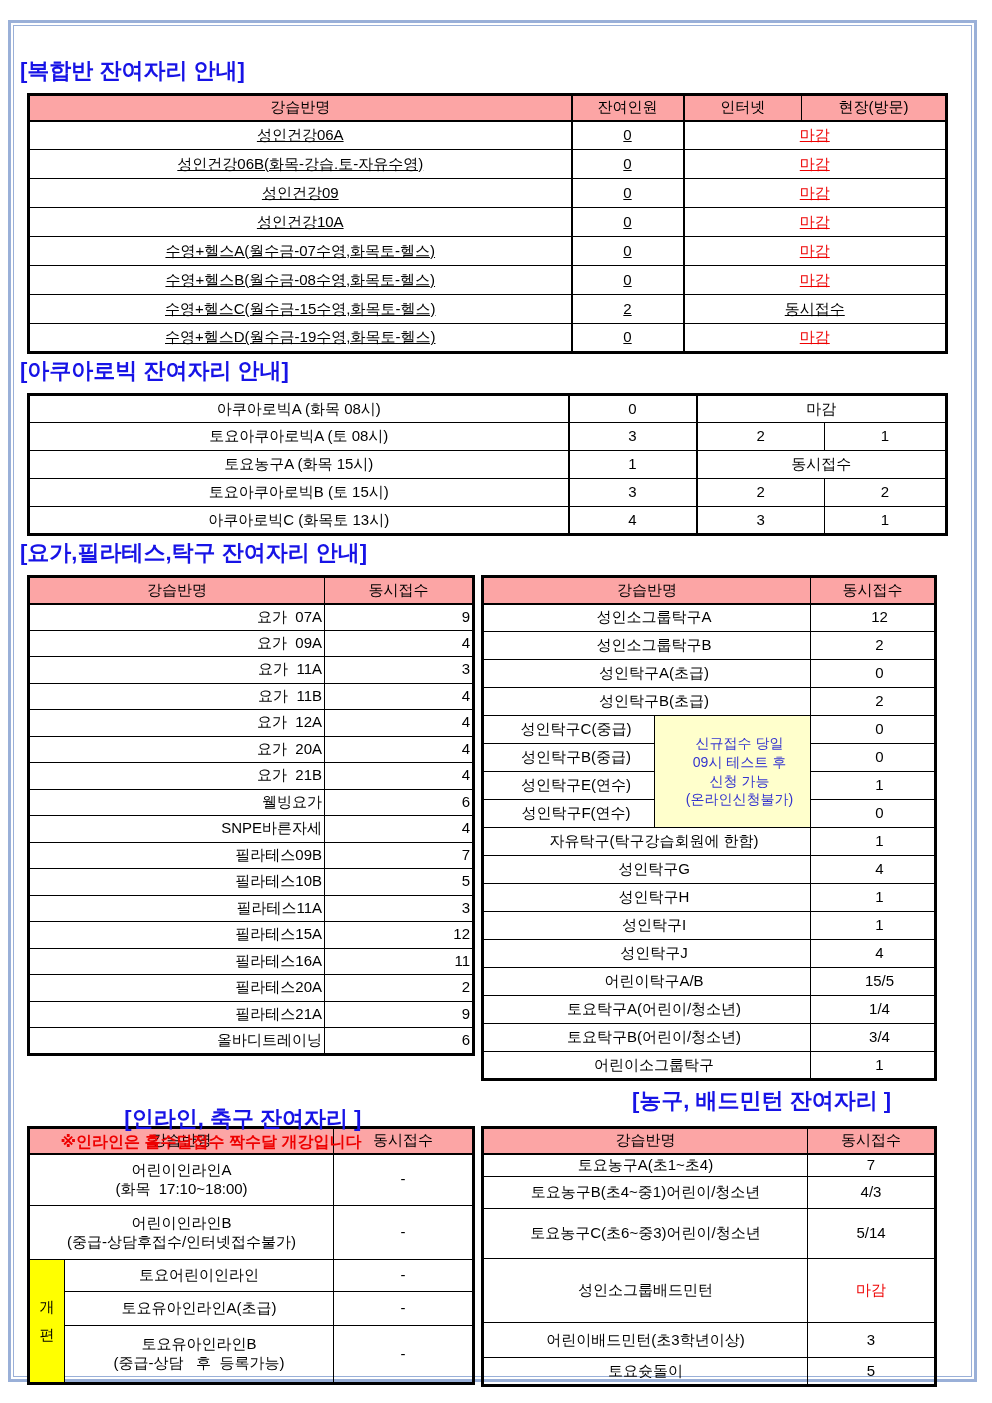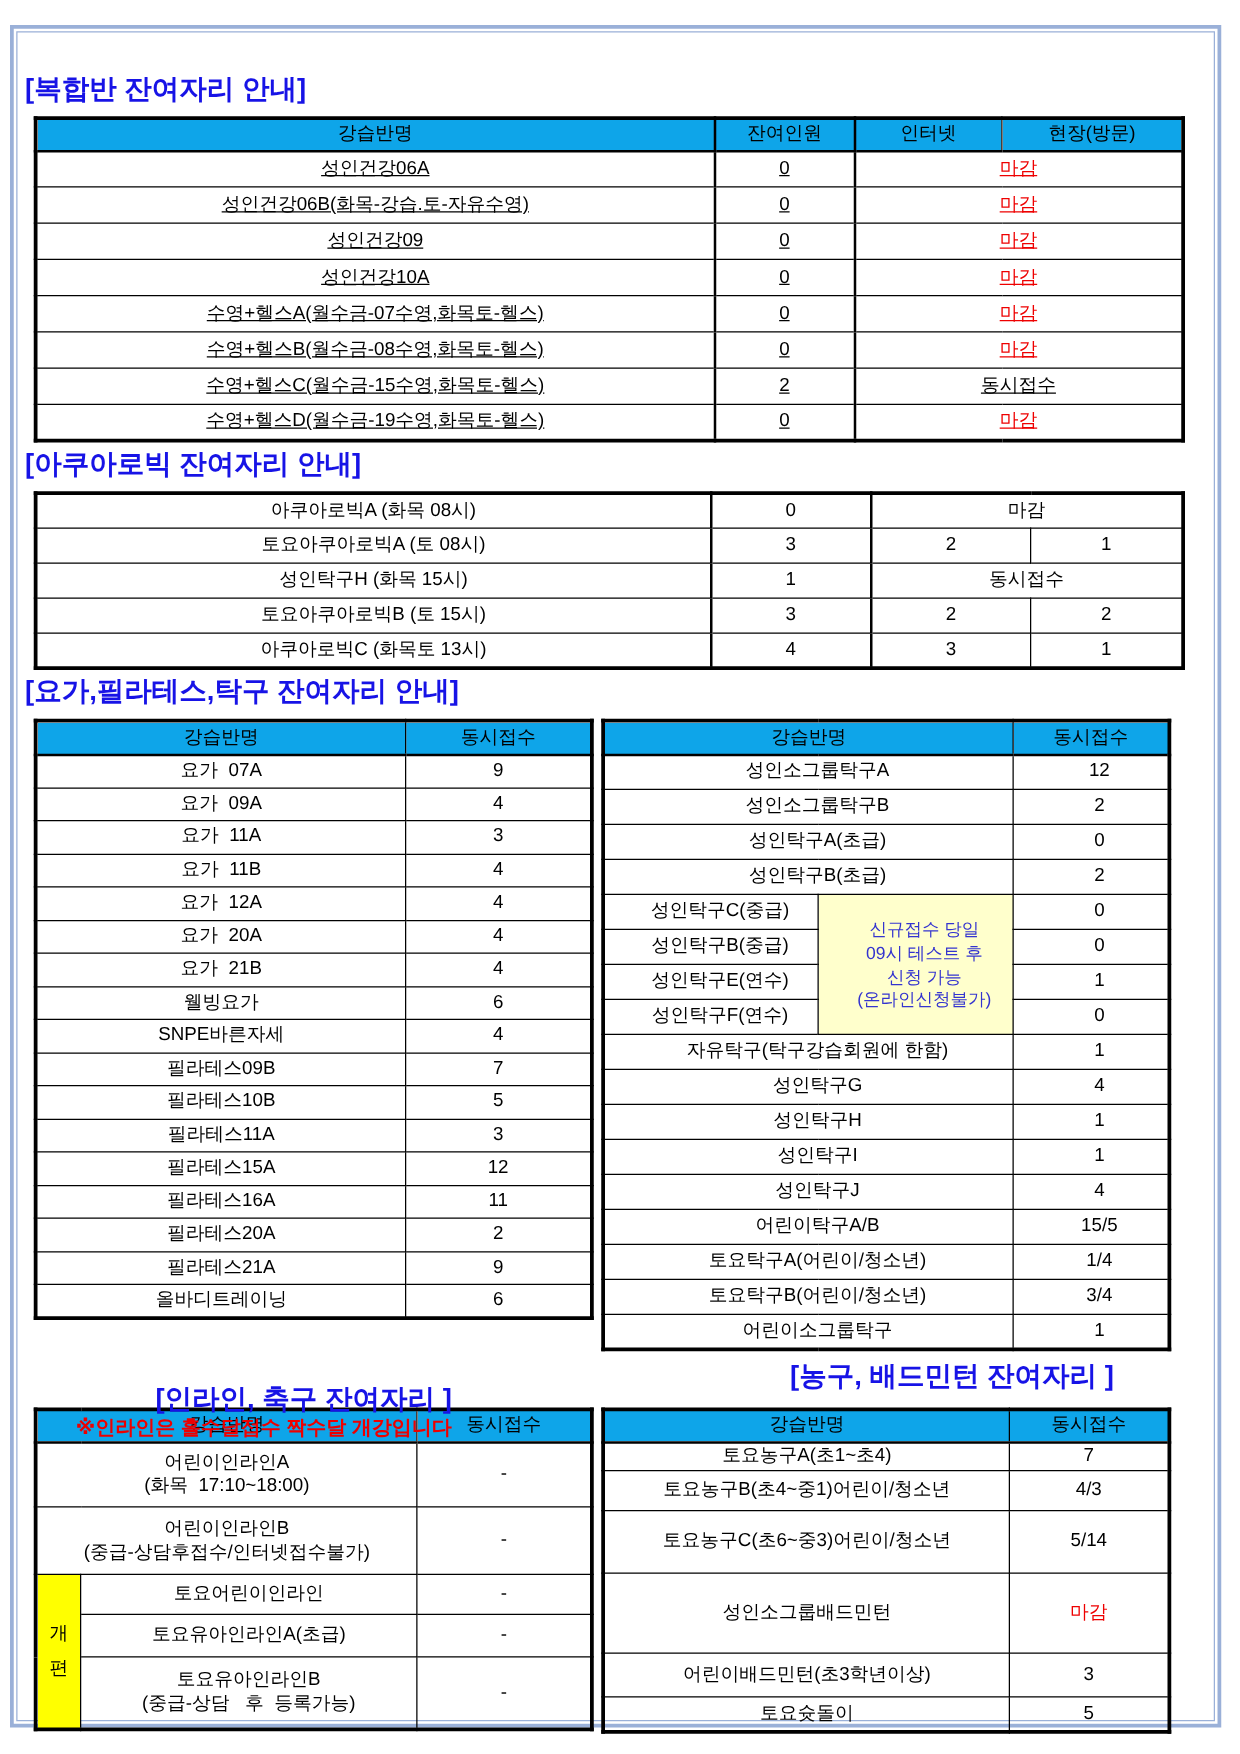--- a/index.html
+++ b/index.html
@@ -29,30 +29,30 @@
 
   table { border-collapse:collapse; table-layout:fixed; }
   .t { border:3px solid #000; }
   td, th {
     border:1px solid #000;
     text-align:center; vertical-align:middle;
     font-size:15px; font-weight:400; color:#000;
     padding:0 2px; overflow:hidden;
     white-space:pre-wrap; line-height:1.25;
   }
-  th { background:#0ea5e9; border-bottom:2px solid #000; }
+  th { background:#fca5a5; border-bottom:2px solid #000; }
   .bR2 { border-right:2px solid #000; }
   .red { color:#ee0000; }
 
   
   .t1 tr.hd > * { height:26px; }
   .t1 tr.dr > * { height:29px;text-decoration:underline; }
   .t2 tr > * { height:28px; }
   .tm-l tr.hd > *, .tm-r tr.hd > * { height:27px; }
-  .tm-l tr.dr > * { height:26.5px; }
+  .tm-l tr.dr > * { height:26.5px;text-align:right; }
   .tm-r tr.dr > * { height:28px;padding-left:16px; }
 
   .flexrow { display:flex; gap:6px; align-items:flex-start; }
 
   .note-cell {
     background:#ffffcc; color:#3434cf; font-size:14px; line-height:1.35;
   }
   .badge-cell {
     background:#ffff00; font-size:15px; line-height:1.9;
   }
@@ -152,21 +152,21 @@
         <td class="bR2">0</td>
         <td colspan="2">마감</td>
       </tr>
       <tr>
         <td class="bR2">토요아쿠아로빅A (토 08시)</td>
         <td class="bR2">3</td>
         <td>2</td>
         <td>1</td>
       </tr>
       <tr>
-        <td class="bR2">성인탁구H (화목 15시)</td>
+        <td class="bR2">토요농구A (화목 15시)</td>
         <td class="bR2">1</td>
         <td colspan="2">동시접수</td>
       </tr>
       <tr>
         <td class="bR2">토요아쿠아로빅B (토 15시)</td>
         <td class="bR2">3</td>
         <td>2</td>
         <td>2</td>
       </tr>
       <tr>

